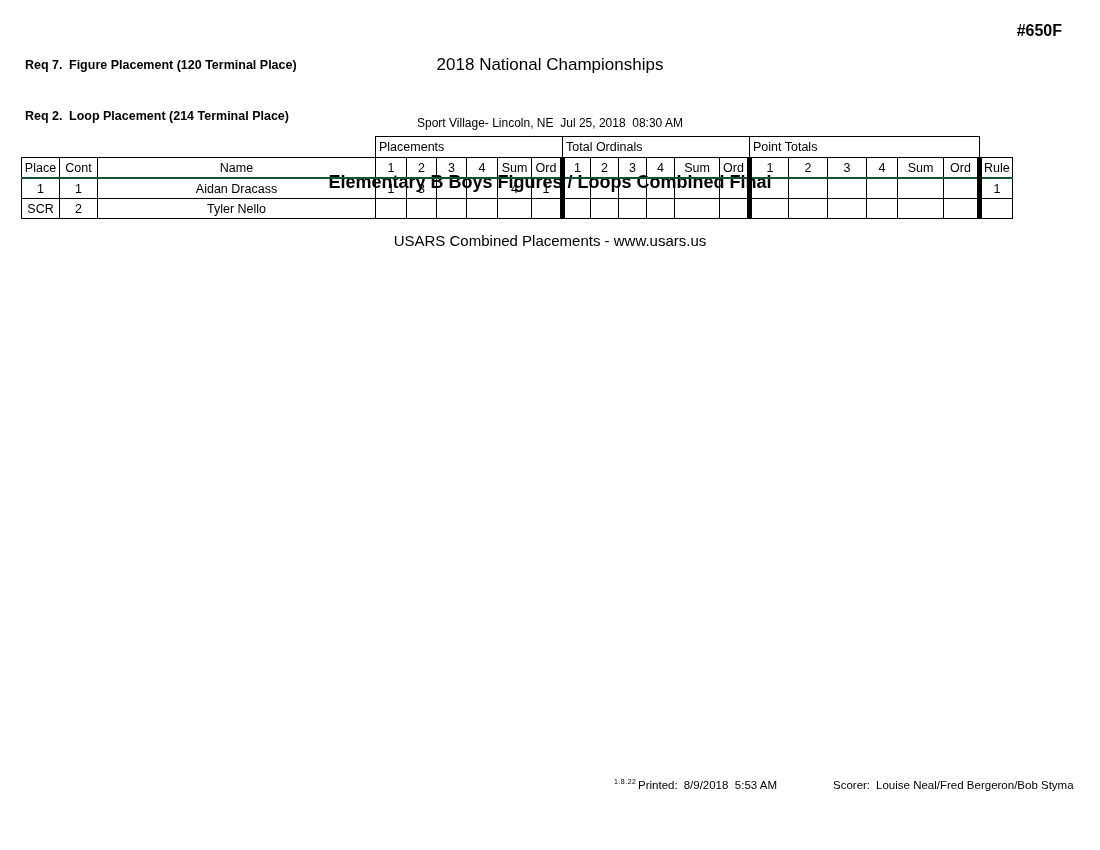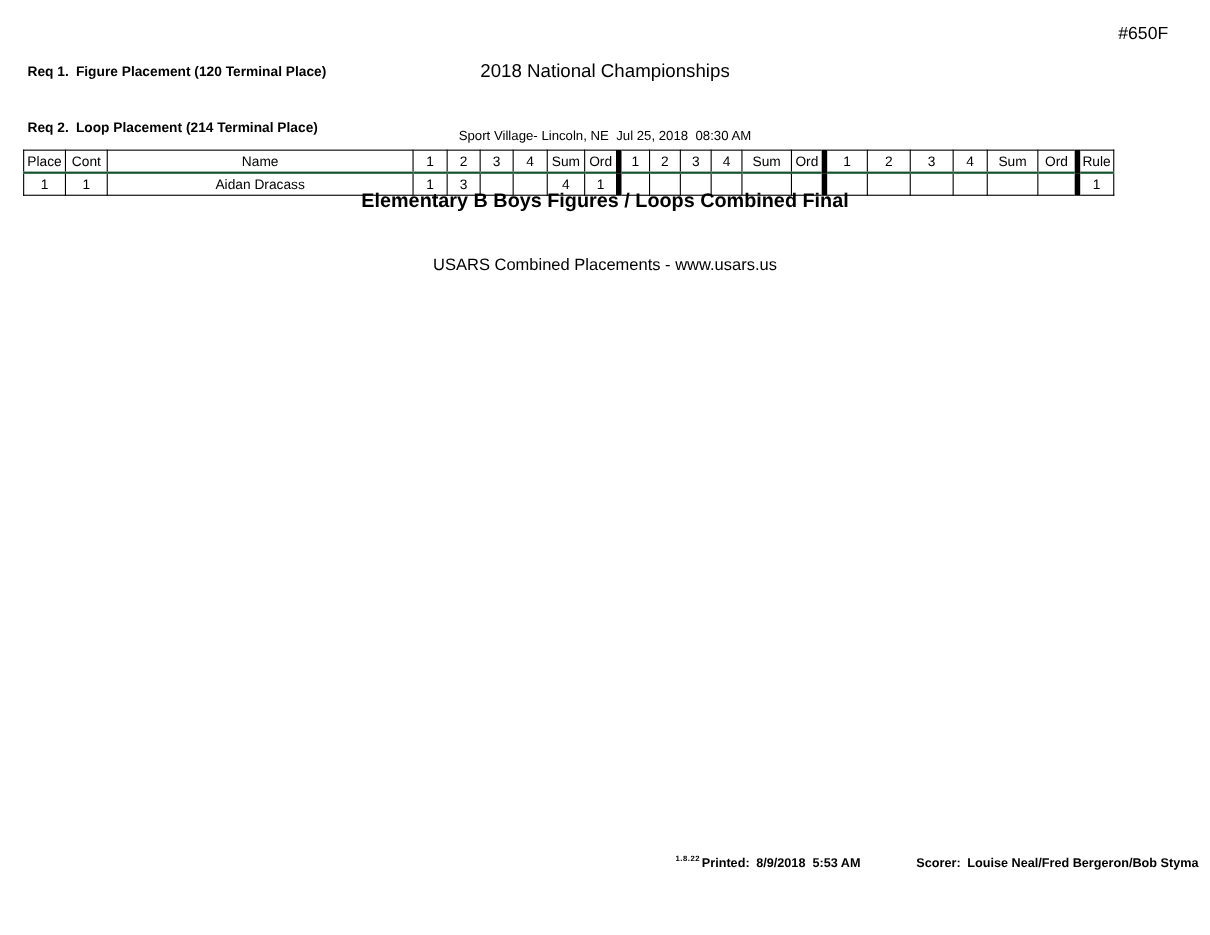--- a/index.html
+++ b/index.html
@@ -38,21 +38,21 @@
   .venue       { font-size: 12px; line-height: 19px; margin-top: 3px; }
   .event-title { font-size: 18px; font-weight: bold; line-height: 22px; margin-top: 2px; }
   .org-line    { font-size: 15px;   line-height: 19px; margin-top: 2px; }
 
   
   .event-code {
     position: absolute;
     top: 22px;
     right: 38px;
     font-size: 16px;
-    font-weight: normal;
+    font-weight: bold;
   }
 
   
   table.results {
     position: absolute;
     left: 21px;
     top: 136px;
     border-collapse: collapse;
     table-layout: fixed;
   }
@@ -80,35 +80,35 @@
   .sepR { border-right: 5px solid #000 !important; }
   .b { font-weight: bold; }
 
   
   .footer {
     position: absolute;
     left: 0;
     top: 779px;
     width: 100%;
     font-size: 11.5px;
-    font-weight: bold;
+    font-weight: normal;
     white-space: pre;
   }
   .version  { position: absolute; left: 614px; top: -1px; font-size: 7px; letter-spacing: 0.5px; }
   .printed  { position: absolute; left: 638px; top: 0; }
   .scorer   { position: absolute; left: 833px; top: 0; text-align: center; }
   .lbl { margin-right: 6px; }
 </style>
 </head>
 <body>
 
 <div class="page">
 
   <div class="req-block">
-    <div class="req-line"><span class="req-label">Req 1.</span><span>Figure Placement (120 Terminal Place)</span></div>
+    <div class="req-line"><span class="req-label">Req 7.</span><span>Figure Placement (120 Terminal Place)</span></div>
     <div class="req-line"><span class="req-label">Req 2.</span><span>Loop Placement (214 Terminal Place)</span></div>
   </div>
 
   <div class="center-block">
     <div class="title">2018 National Championships</div>
     <div class="venue">Sport Village- Lincoln, NE  Jul 25, 2018  08:30 AM</div>
     <div class="event-title">Elementary B Boys Figures / Loops Combined Final</div>
     <div class="org-line">USARS Combined Placements - www.usars.us</div>
   </div>
 
@@ -133,20 +133,27 @@
         <col style="width:30px">
       <col style="width:39px">
         <col style="width:39px">
         <col style="width:39px">
         <col style="width:31px">
         <col style="width:46px">
         <col style="width:36px">
       <col style="width:30px">
     </colgroup>
     <thead>
+      <tr class="group-row">
+        <td class="noborder" colspan="3"></td>
+        <th class="gbox" colspan="6">Placements</th>
+        <th class="gbox" colspan="6">Total Ordinals</th>
+        <th class="gbox" colspan="6">Point Totals</th>
+        <td class="noborder"></td>
+      </tr>
       <tr class="head-row">
         <th class="alignL">Place</th>
         <th>Cont</th>
         <th class="nameCol">Name</th>
         <th>1</th>
         <th>2</th>
         <th>3</th>
         <th>4</th>
         <th>Sum</th>
         <th class="sepR">Ord</th>
@@ -183,20 +190,44 @@
         <td></td>
         <td class="sepR"></td>
         <td></td>
         <td></td>
         <td></td>
         <td></td>
         <td></td>
         <td class="sepR"></td>
         <td>1</td>
       </tr>
+      <tr>
+        <td class="b alignL">SCR</td>
+        <td class="b">2</td>
+        <td class="b nameCol">Tyler Nello</td>
+        <td></td>
+        <td></td>
+        <td></td>
+        <td></td>
+        <td></td>
+        <td class="b sepR"></td>
+        <td></td>
+        <td></td>
+        <td></td>
+        <td></td>
+        <td></td>
+        <td class="sepR"></td>
+        <td></td>
+        <td></td>
+        <td></td>
+        <td></td>
+        <td></td>
+        <td class="sepR"></td>
+        <td></td>
+      </tr>
     </tbody>
   </table>
 
   <div class="footer">
     <span class="version">1.8.22</span>
     <span class="printed"><span class="lbl">Printed:</span><span>8/9/2018  5:53 AM</span></span>
     <span class="scorer"><span class="lbl">Scorer:</span><span>Louise Neal/Fred Bergeron/Bob Styma</span></span>
   </div>
 
 </div>

